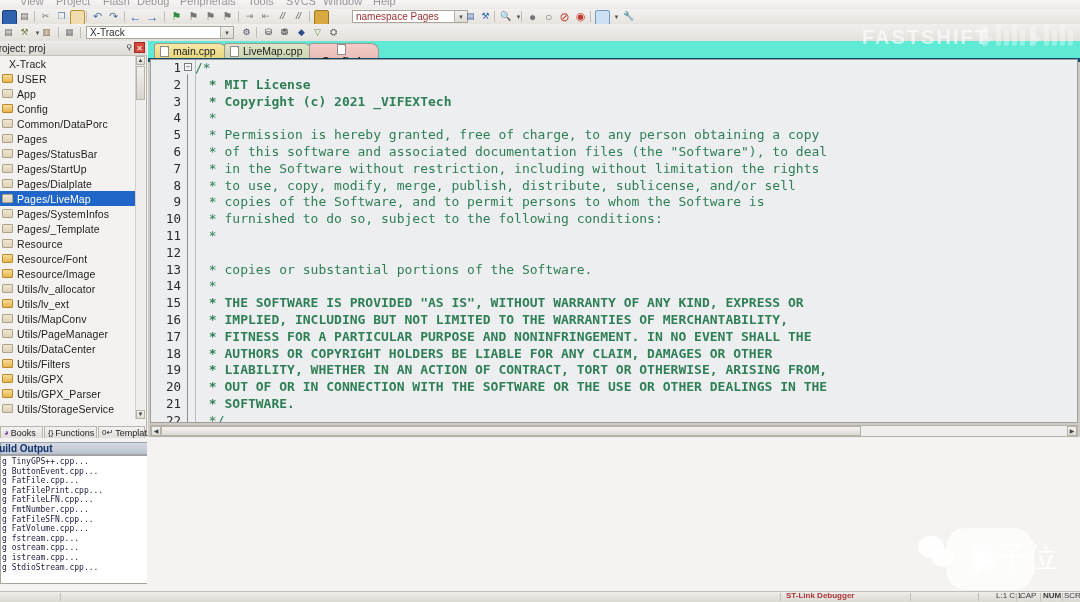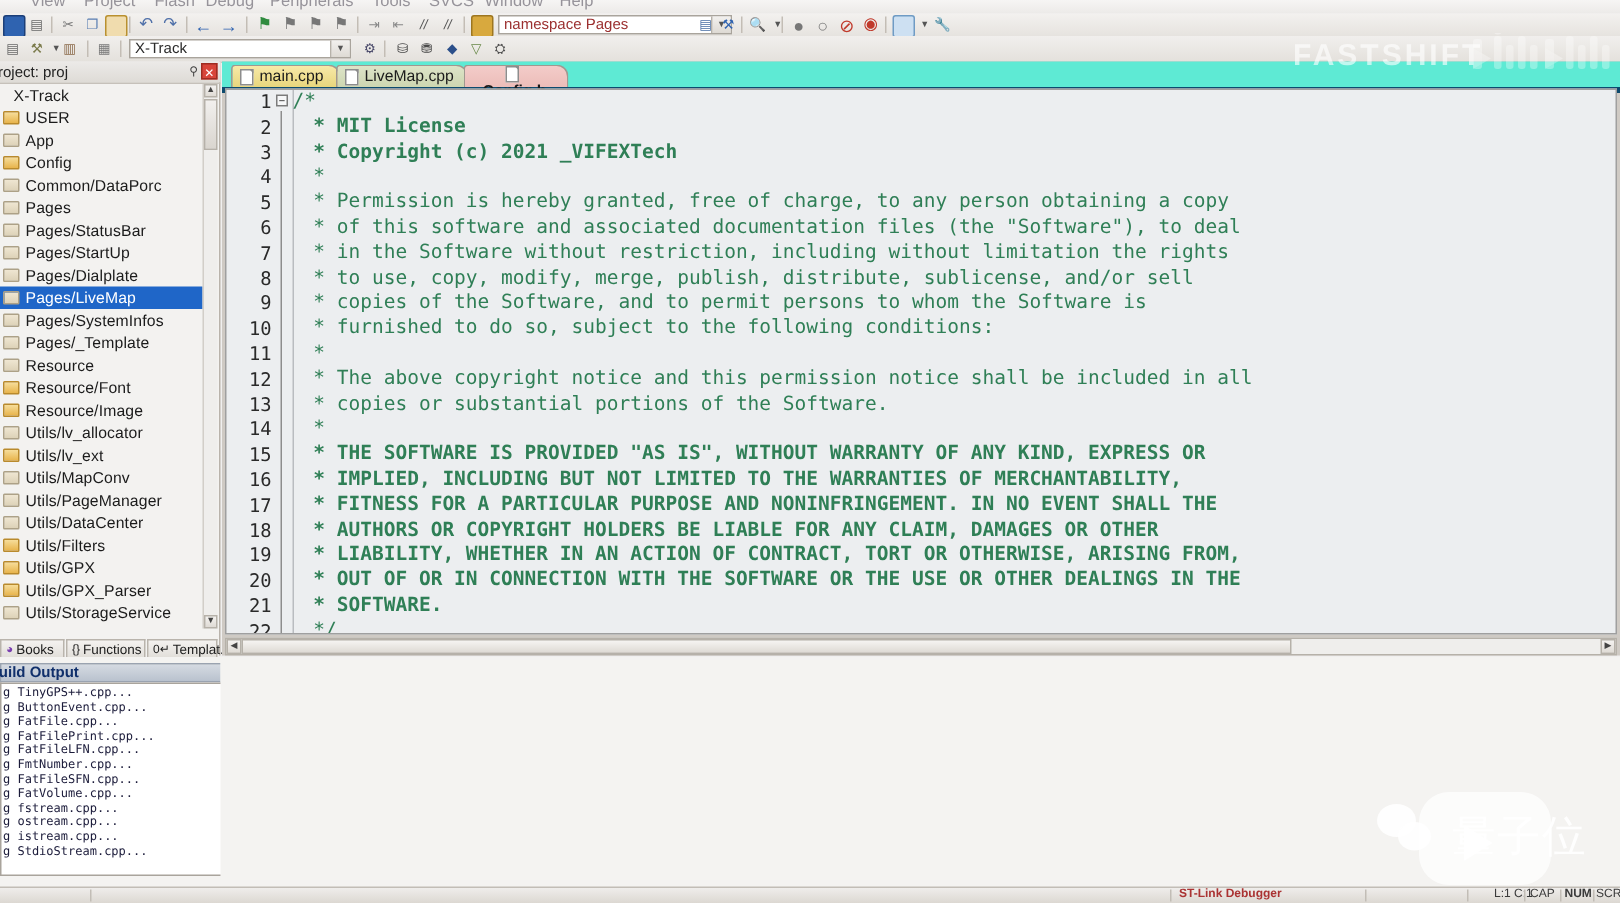--- a/index.html
+++ b/index.html
@@ -315,21 +315,21 @@
     <div class="tbi" style="left:204px;color:#777;font-size:11px;">⚑</div>
     <div class="tbi" style="left:221px;color:#777;font-size:11px;">⚑</div>
     <div class="sep" style="left:238px;"></div>
     <div class="tbi" style="left:243px;color:#888;">⇥</div>
     <div class="tbi" style="left:259px;color:#888;">⇤</div>
     <div class="tbi" style="left:276px;color:#555;font-style:italic;">//</div>
     <div class="tbi" style="left:292px;color:#555;font-style:italic;">//</div>
     <div class="sep" style="left:309px;"></div>
     <div class="tbi" style="left:314px;background:#d8a93e;border:1px solid #9d7620;"></div>
 
-    <div class="combo ns" style="left:332px;top:1px;width:156px;">
+    <div class="combo ns" style="left:352px;top:1px;width:116px;">
       <span>namespace Pages</span>
       <span class="arrow">▼</span>
     </div>
 
     <div class="tbi" style="left:464px;color:#4a6fa5;">▤</div>
     <div class="tbi" style="left:479px;color:#2f63b0;">⚒</div>
     <div class="sep" style="left:494px;"></div>
     <div class="tbi" style="left:499px;color:#4a4a4a;">🔍</div>
     <div class="tbi" style="left:512px;color:#555;font-size:6px;">▼</div>
     <div class="sep" style="left:521px;"></div>
@@ -520,21 +520,21 @@
         <div class="cl"><span class="ln">2</span><span class="tx bold"> * MIT License</span></div>
         <div class="cl"><span class="ln">3</span><span class="tx bold"> * Copyright (c) 2021 _VIFEXTech</span></div>
         <div class="cl"><span class="ln">4</span><span class="tx"> *</span></div>
         <div class="cl"><span class="ln">5</span><span class="tx"> * Permission is hereby granted, free of charge, to any person obtaining a copy</span></div>
         <div class="cl"><span class="ln">6</span><span class="tx"> * of this software and associated documentation files (the "Software"), to deal</span></div>
         <div class="cl"><span class="ln">7</span><span class="tx"> * in the Software without restriction, including without limitation the rights</span></div>
         <div class="cl"><span class="ln">8</span><span class="tx"> * to use, copy, modify, merge, publish, distribute, sublicense, and/or sell</span></div>
         <div class="cl"><span class="ln">9</span><span class="tx"> * copies of the Software, and to permit persons to whom the Software is</span></div>
         <div class="cl"><span class="ln">10</span><span class="tx"> * furnished to do so, subject to the following conditions:</span></div>
         <div class="cl"><span class="ln">11</span><span class="tx"> *</span></div>
-        <div class="cl"><span class="ln">12</span><span class="tx"> * The above copyright notice and this permission notice shall be included in all</span></div>
+        <div class="cl"><span class="ln">12</span></div>
         <div class="cl"><span class="ln">13</span><span class="tx"> * copies or substantial portions of the Software.</span></div>
         <div class="cl"><span class="ln">14</span><span class="tx"> *</span></div>
         <div class="cl"><span class="ln">15</span><span class="tx bold"> * THE SOFTWARE IS PROVIDED "AS IS", WITHOUT WARRANTY OF ANY KIND, EXPRESS OR</span></div>
         <div class="cl"><span class="ln">16</span><span class="tx bold"> * IMPLIED, INCLUDING BUT NOT LIMITED TO THE WARRANTIES OF MERCHANTABILITY,</span></div>
         <div class="cl"><span class="ln">17</span><span class="tx bold"> * FITNESS FOR A PARTICULAR PURPOSE AND NONINFRINGEMENT. IN NO EVENT SHALL THE</span></div>
         <div class="cl"><span class="ln">18</span><span class="tx bold"> * AUTHORS OR COPYRIGHT HOLDERS BE LIABLE FOR ANY CLAIM, DAMAGES OR OTHER</span></div>
         <div class="cl"><span class="ln">19</span><span class="tx bold"> * LIABILITY, WHETHER IN AN ACTION OF CONTRACT, TORT OR OTHERWISE, ARISING FROM,</span></div>
         <div class="cl"><span class="ln">20</span><span class="tx bold"> * OUT OF OR IN CONNECTION WITH THE SOFTWARE OR THE USE OR OTHER DEALINGS IN THE</span></div>
         <div class="cl"><span class="ln">21</span><span class="tx bold"> * SOFTWARE.</span></div>
         <div class="cl"><span class="ln">22</span><span class="tx"> */</span></div>

